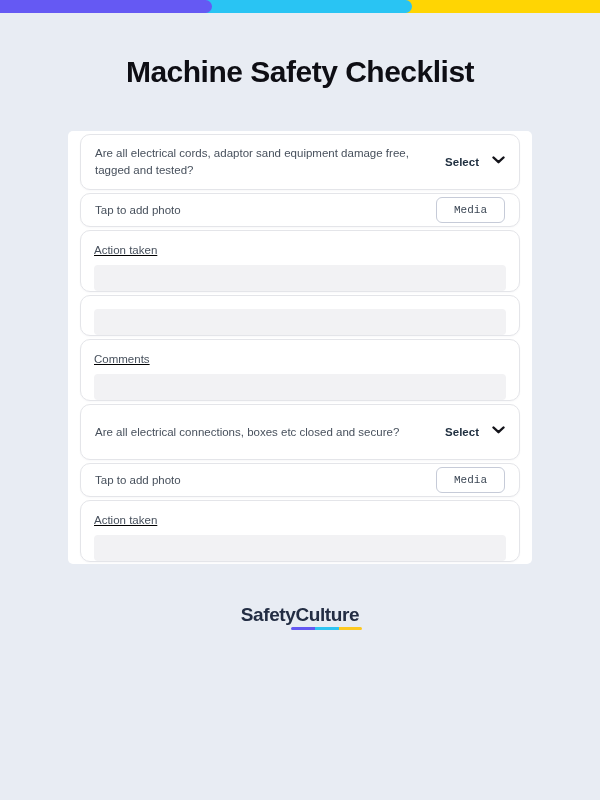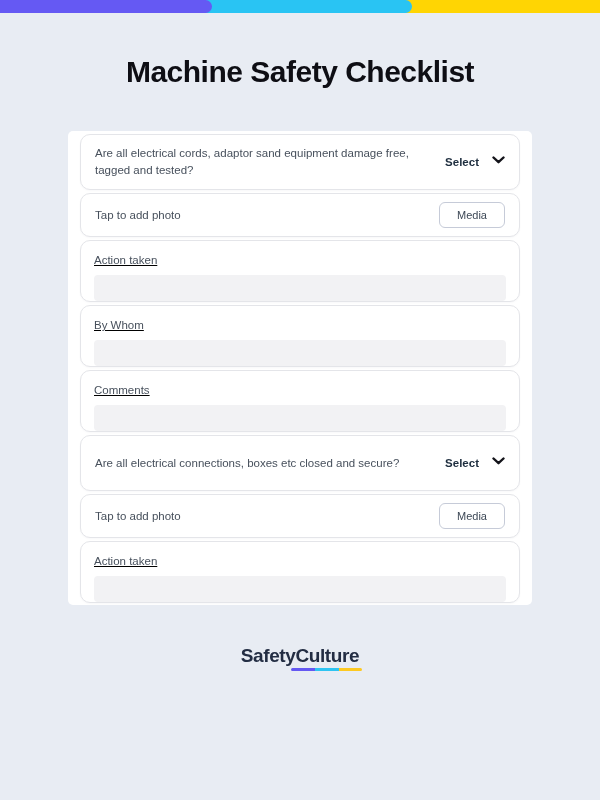--- a/index.html
+++ b/index.html
@@ -40,26 +40,26 @@
     box-shadow:0 1px 2px rgba(30,40,60,0.03);
   }
   .card:last-child{margin-bottom:0;}
   
   .card-question{min-height:56px;display:flex;align-items:center;padding:8px 14px;}
   .q-text{flex:1;padding-right:22px;font-size:11.5px;line-height:17px;color:var(--text-color);}
   .select-control{display:flex;gap:13px;cursor:pointer;white-space:nowrap;}
   .select-label{font-size:11.5px;font-weight:700;color:var(--select-color);}
   .chevron svg{display:block;}
   
-  .card-photo{height:44px;display:flex;align-items:center;padding:0 14px;}
+  .card-photo{height:34px;display:flex;align-items:center;padding:0 14px;}
   .photo-label{flex:1;font-size:11.5px;color:var(--text-color);}
   .media-btn{
     height:26px;padding:0 17px;background:#fff;
     border:1px solid var(--media-border);border-radius:6px;
-    font-family:Liberation Sans, sans-serif;
+    font-family:Liberation Mono, monospace;
     font-size:11px;color:#3d4856;cursor:pointer;
   }
   
   .card-input{padding:13px 13px 0;text-decoration:underline;}
   .input-label{display:block;font-size:11.5px;color:var(--text-color);margin-bottom:9px;}
   .text-input{
     width:100%;height:26px;background:var(--input-bg);
     border:none;border-radius:4px;outline:none;
     font-family:"Liberation Sans", sans-serif;font-size:12px;color:#333;
     padding:0 8px;
@@ -108,21 +108,20 @@
     <div class="photo-label">Tap to add photo</div>
     <button class="media-btn">Media</button>
   </div>
 
   <div class="card card-input">
     <label class="input-label">Action taken</label>
     <input class="text-input" type="text" value="" style="">
   </div>
 
   <div class="card card-input">
-    <label class="input-label">By Whom</label>
     <input class="text-input" type="text" value="" style="">
   </div>
 
   <div class="card card-input">
     <label class="input-label">Comments</label>
     <input class="text-input" type="text" value="" style="">
   </div>
 
   <div class="card card-question">
     <div class="q-text">Are all electrical connections, boxes etc closed and secure?</div>

